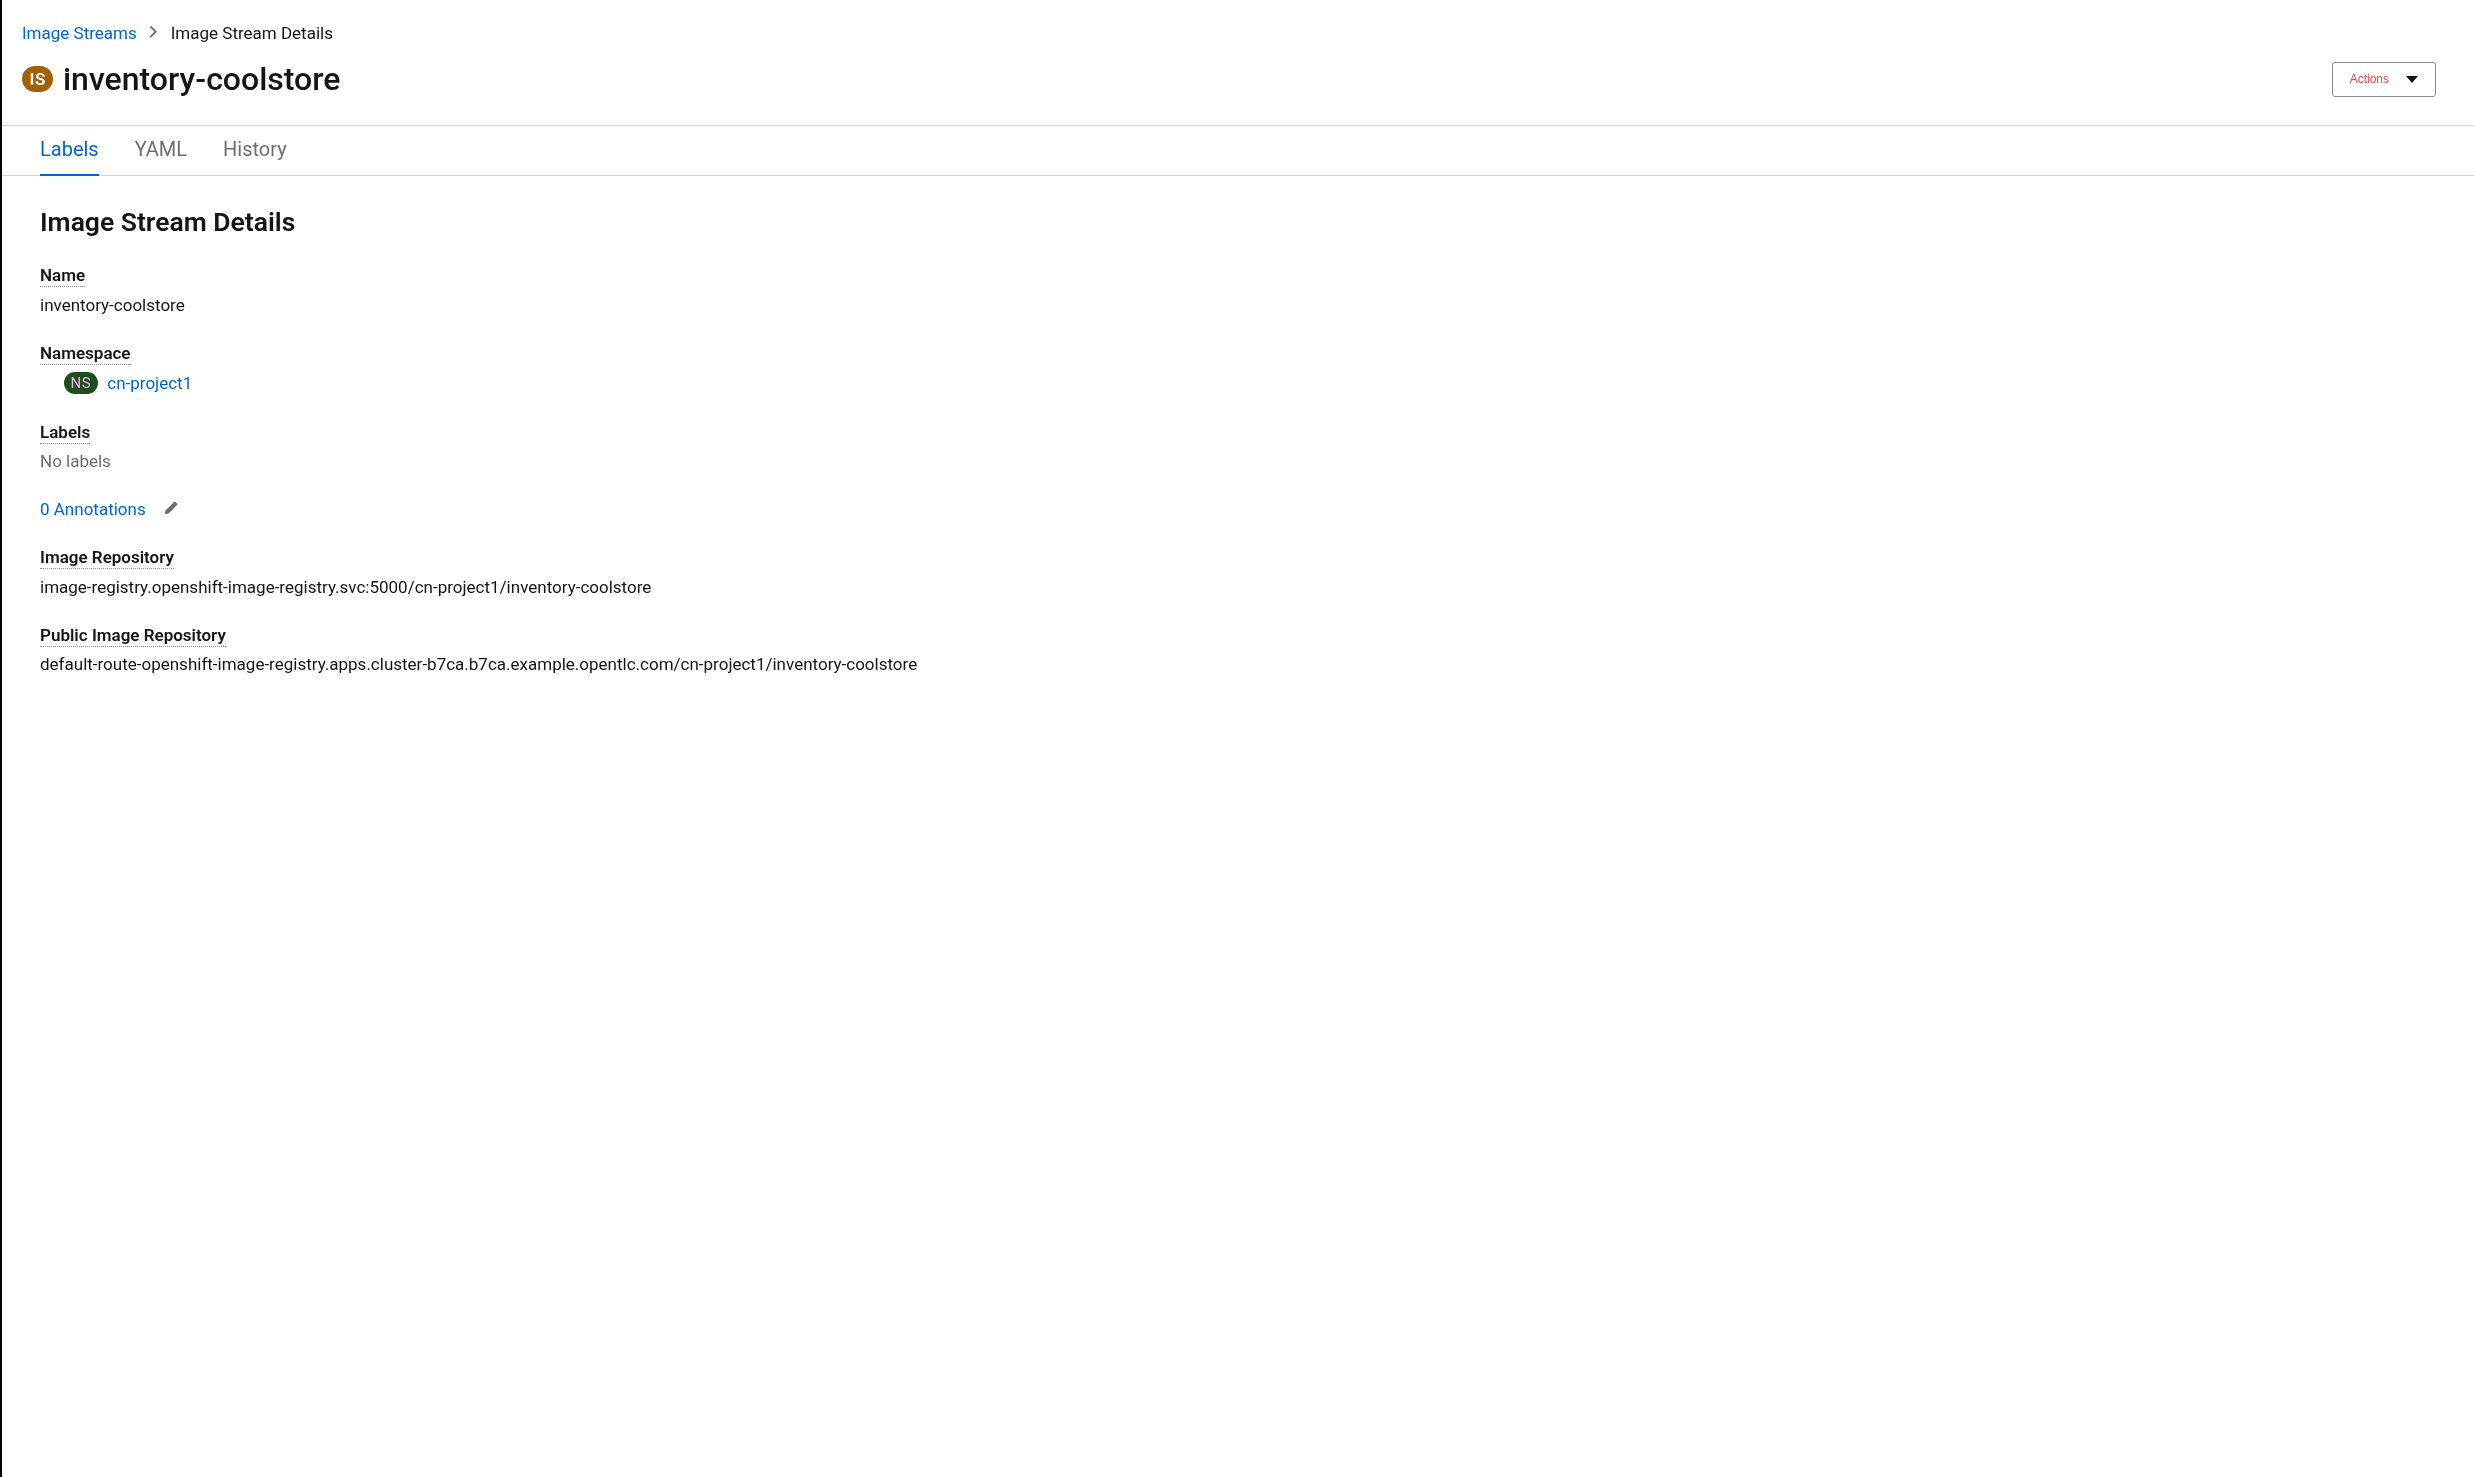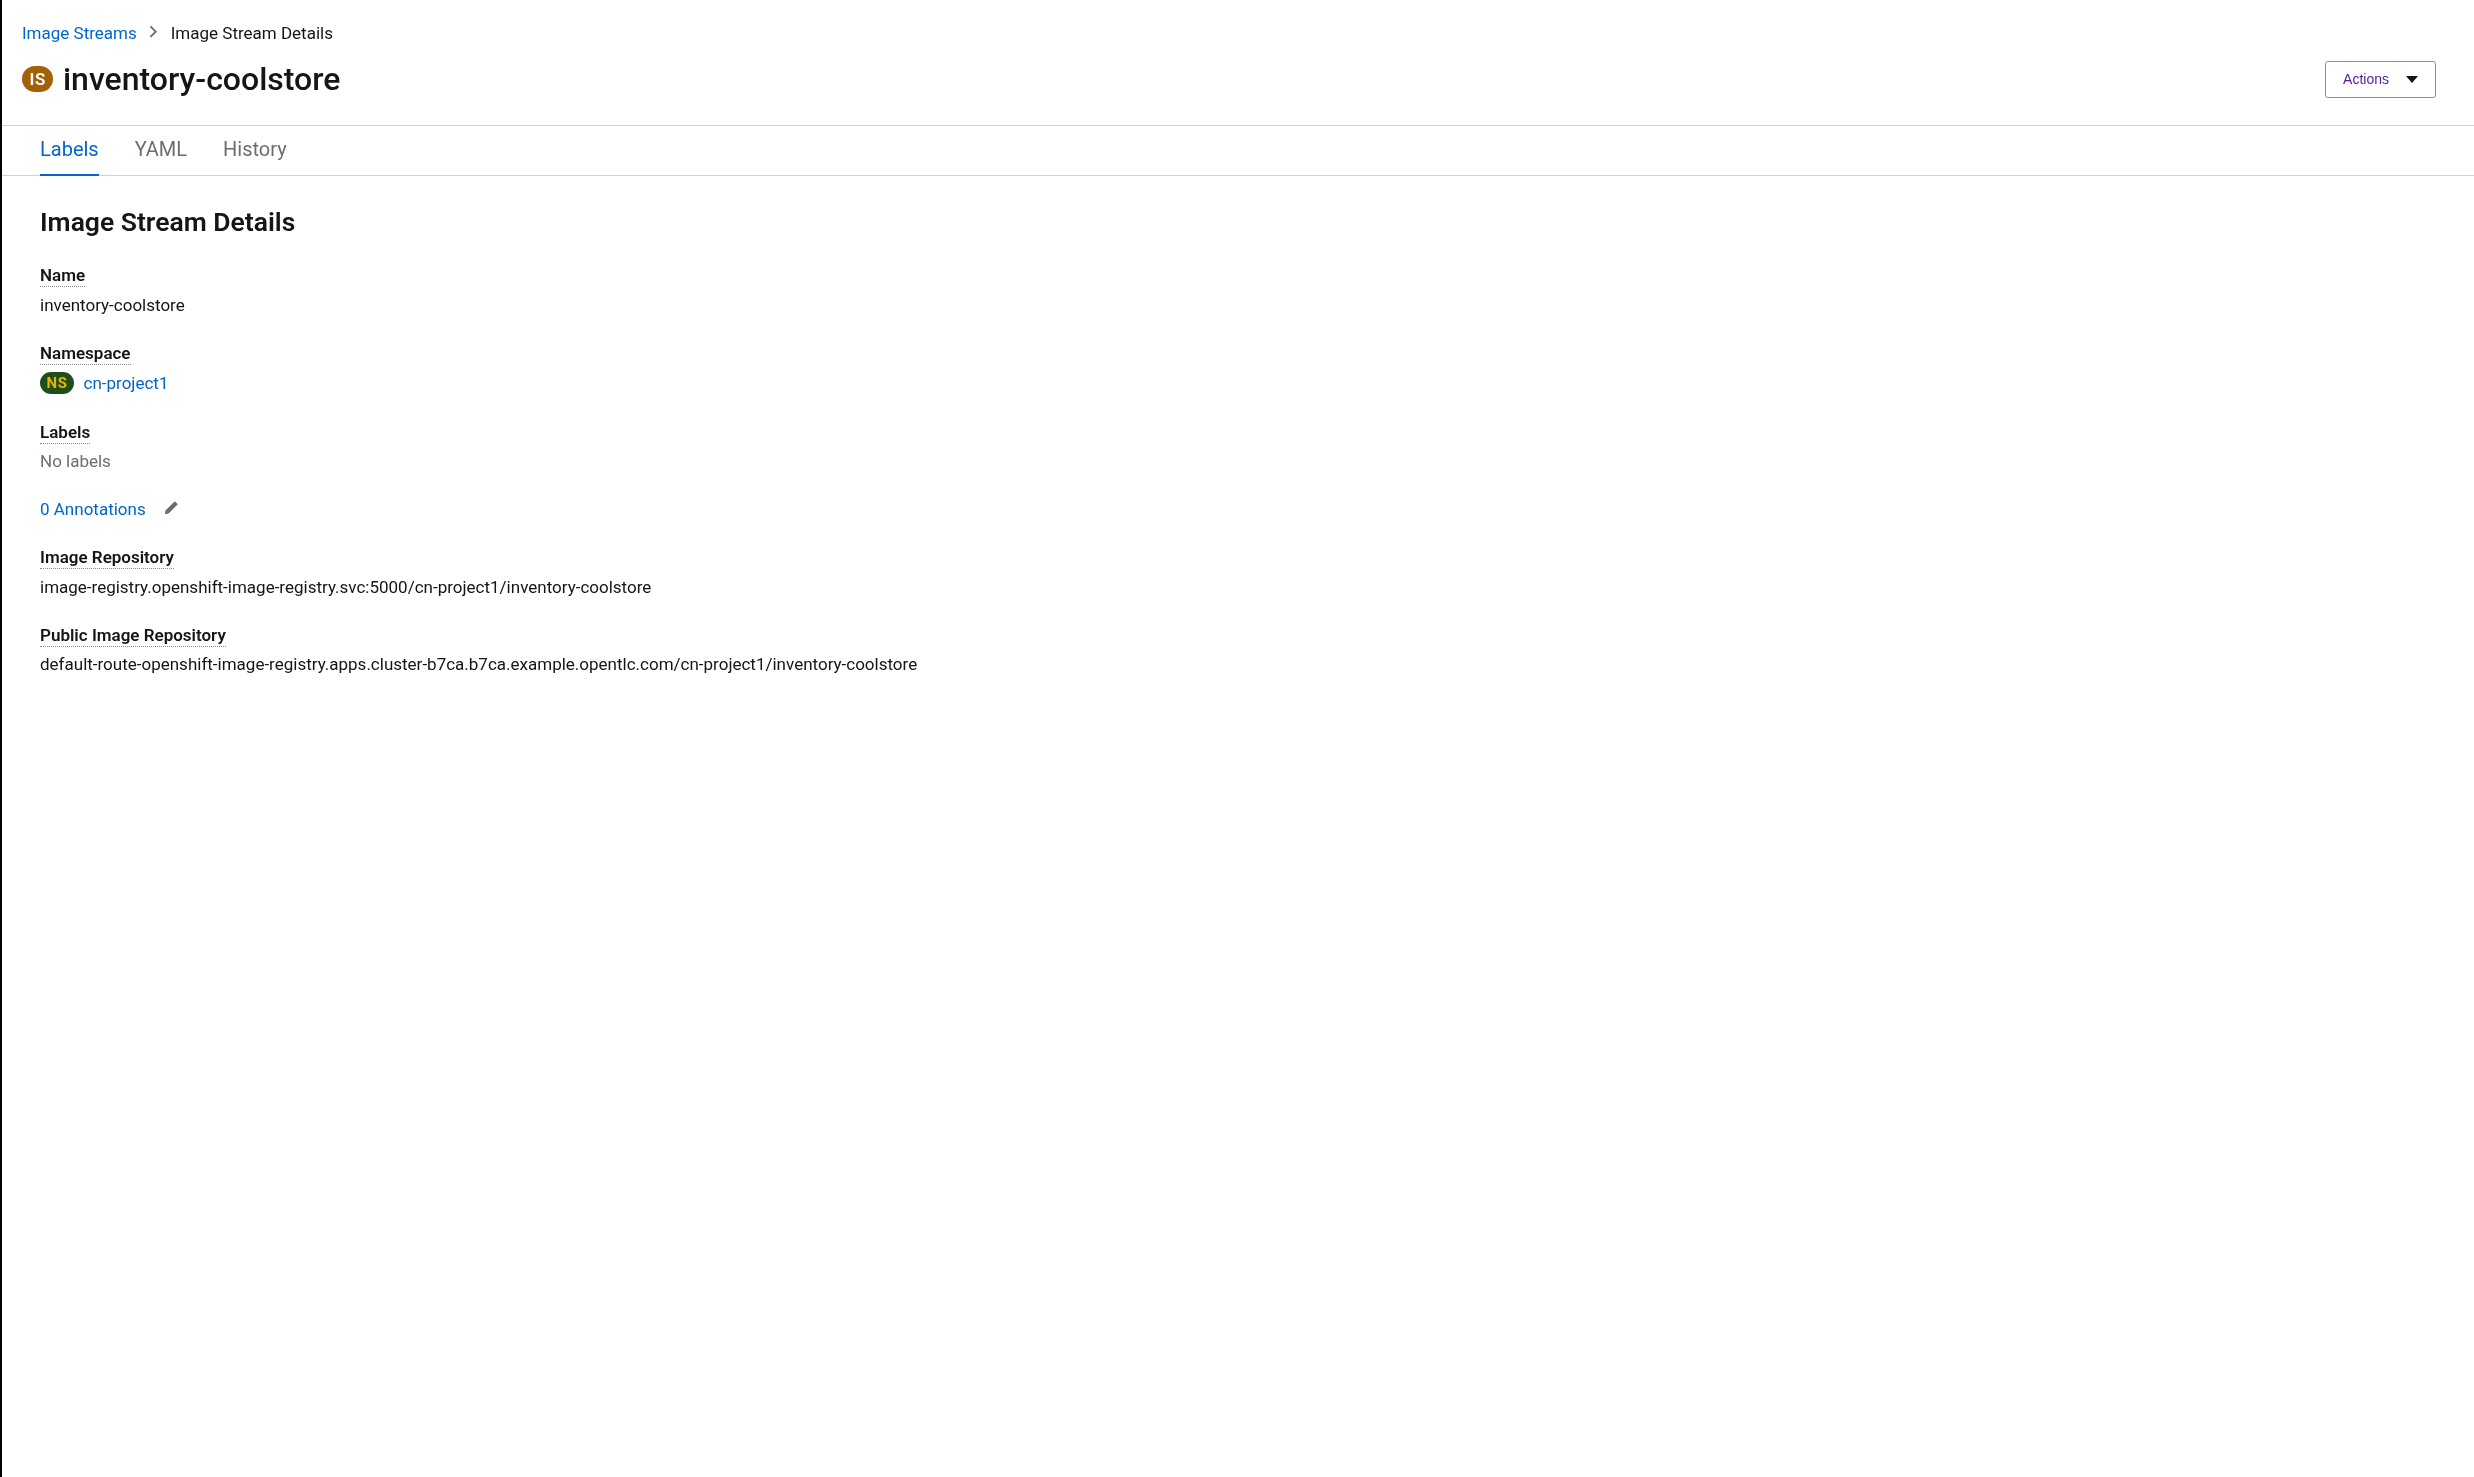--- a/index.html
+++ b/index.html
@@ -62,22 +62,22 @@
       font-weight: 500;
       color: #151515;
     }
     .actions-btn {
       display: flex;
       align-items: center;
       gap: 17px;
       background: #fff;
       border: 0.9px solid #8a8d90;
       padding: 9.5px 17px;
-      font-size: 14px;
-      color: #4c1d95;
+      font-size: 12px;
+      color: #ef4444;
       cursor: pointer;
       border-radius: 2.8px;
     }
     .caret-down {
       width: 0;
       height: 0;
       border-left: 6.6px solid transparent;
       border-right: 6.6px solid transparent;
       border-top: 7.6px solid #151515;
     }
@@ -127,26 +127,27 @@
       color: #6a6e73;
     }
     .ns-row {
       display: flex;
       align-items: center;
       gap: 9.5px;
       margin-bottom: 28px;
     }
     .badge-ns {
       background: #1e4f18;
-      color: #eab308;
-      font-weight: 700;
+      color: #f0abfc;
+      font-weight: 400;
       font-size: 15px;
       padding: 1.9px 6.6px;
       border-radius: 11.4px;
       letter-spacing: 0.5px;
+      margin-left: 24px;
     }
     .ns-link {
       color: #0066cc;
       text-decoration: none;
       font-size: 17px;
     }
     .annot-row {
       display: flex;
       align-items: center;
       gap: 18px;

